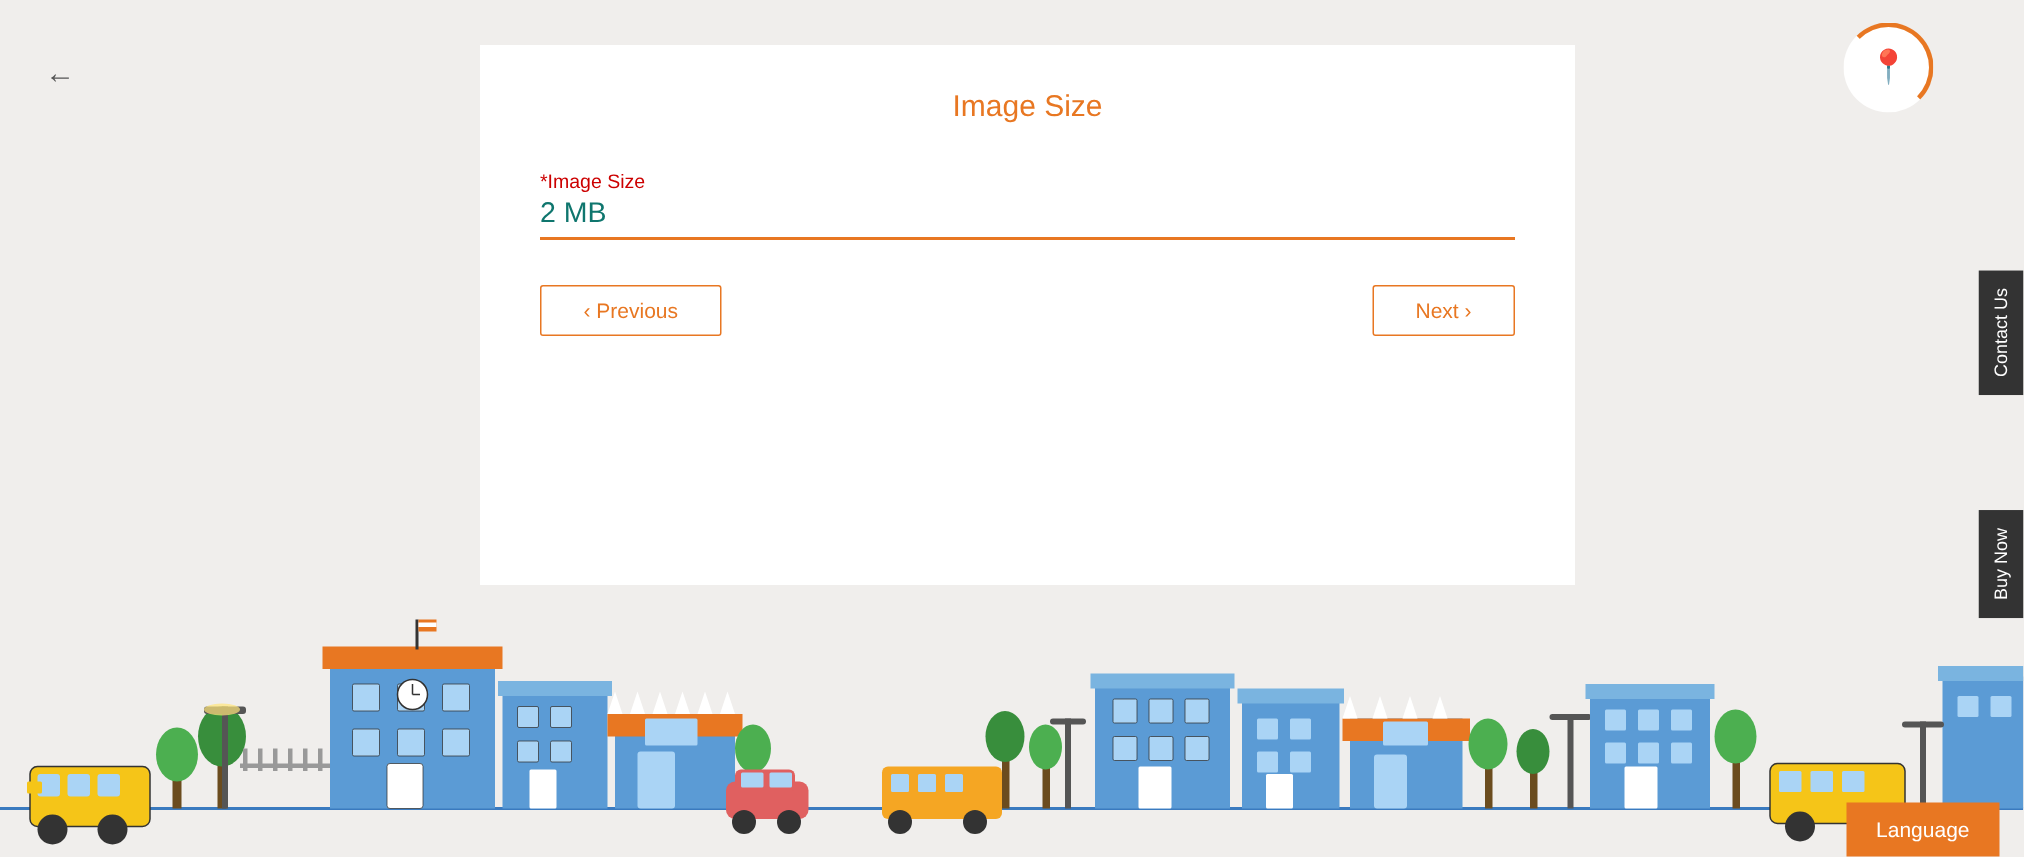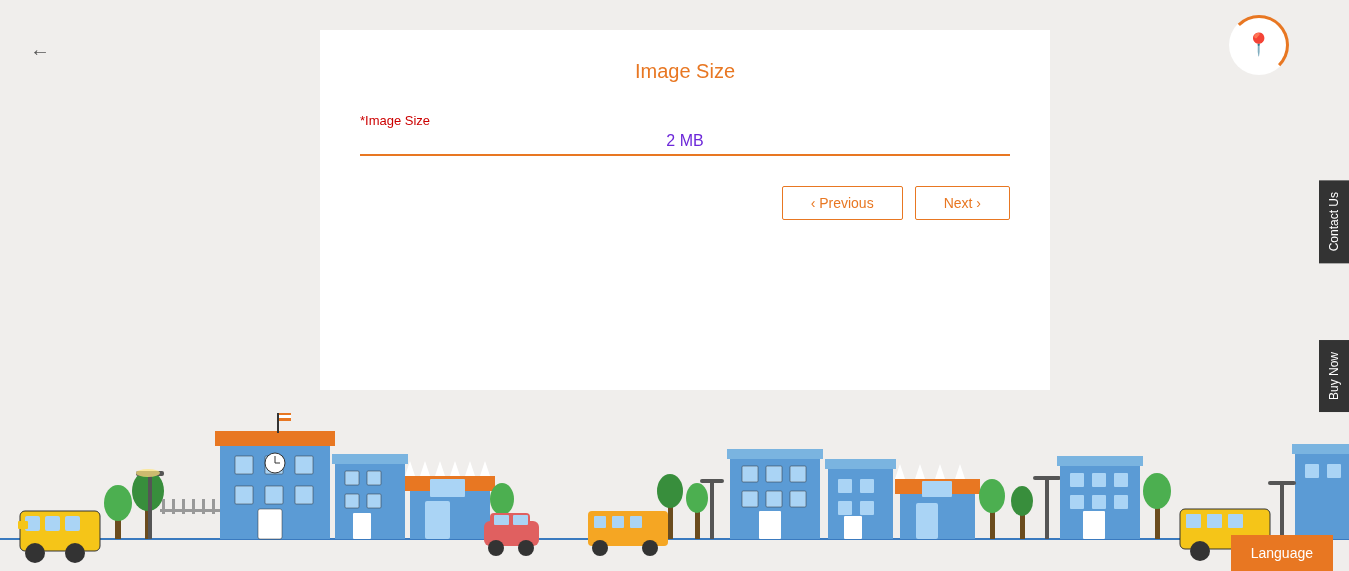--- a/index.html
+++ b/index.html
@@ -94,32 +94,31 @@
     }
 
     .field-label span {
       color: #cc0000;
     }
 
     .field-input {
       width: 100%;
       border: none;
       border-bottom: 2px solid #e87722;
-      font-size: 16px;
-      color: #6d28d9;
+      font-size: 19px;
+      color: #0f766e;
       padding: 4px 0;
       outline: none;
       background: transparent;
-      text-align: center;
     }
 
     
     .nav-buttons {
       display: flex;
-      justify-content: flex-end;
+      justify-content: space-between;
       gap: 12px;
       margin-top: 30px;
     }
 
     .btn-nav {
       border: 1.5px solid #e87722;
       background: white;
       color: #e87722;
       padding: 8px 28px;
       font-size: 14px;

